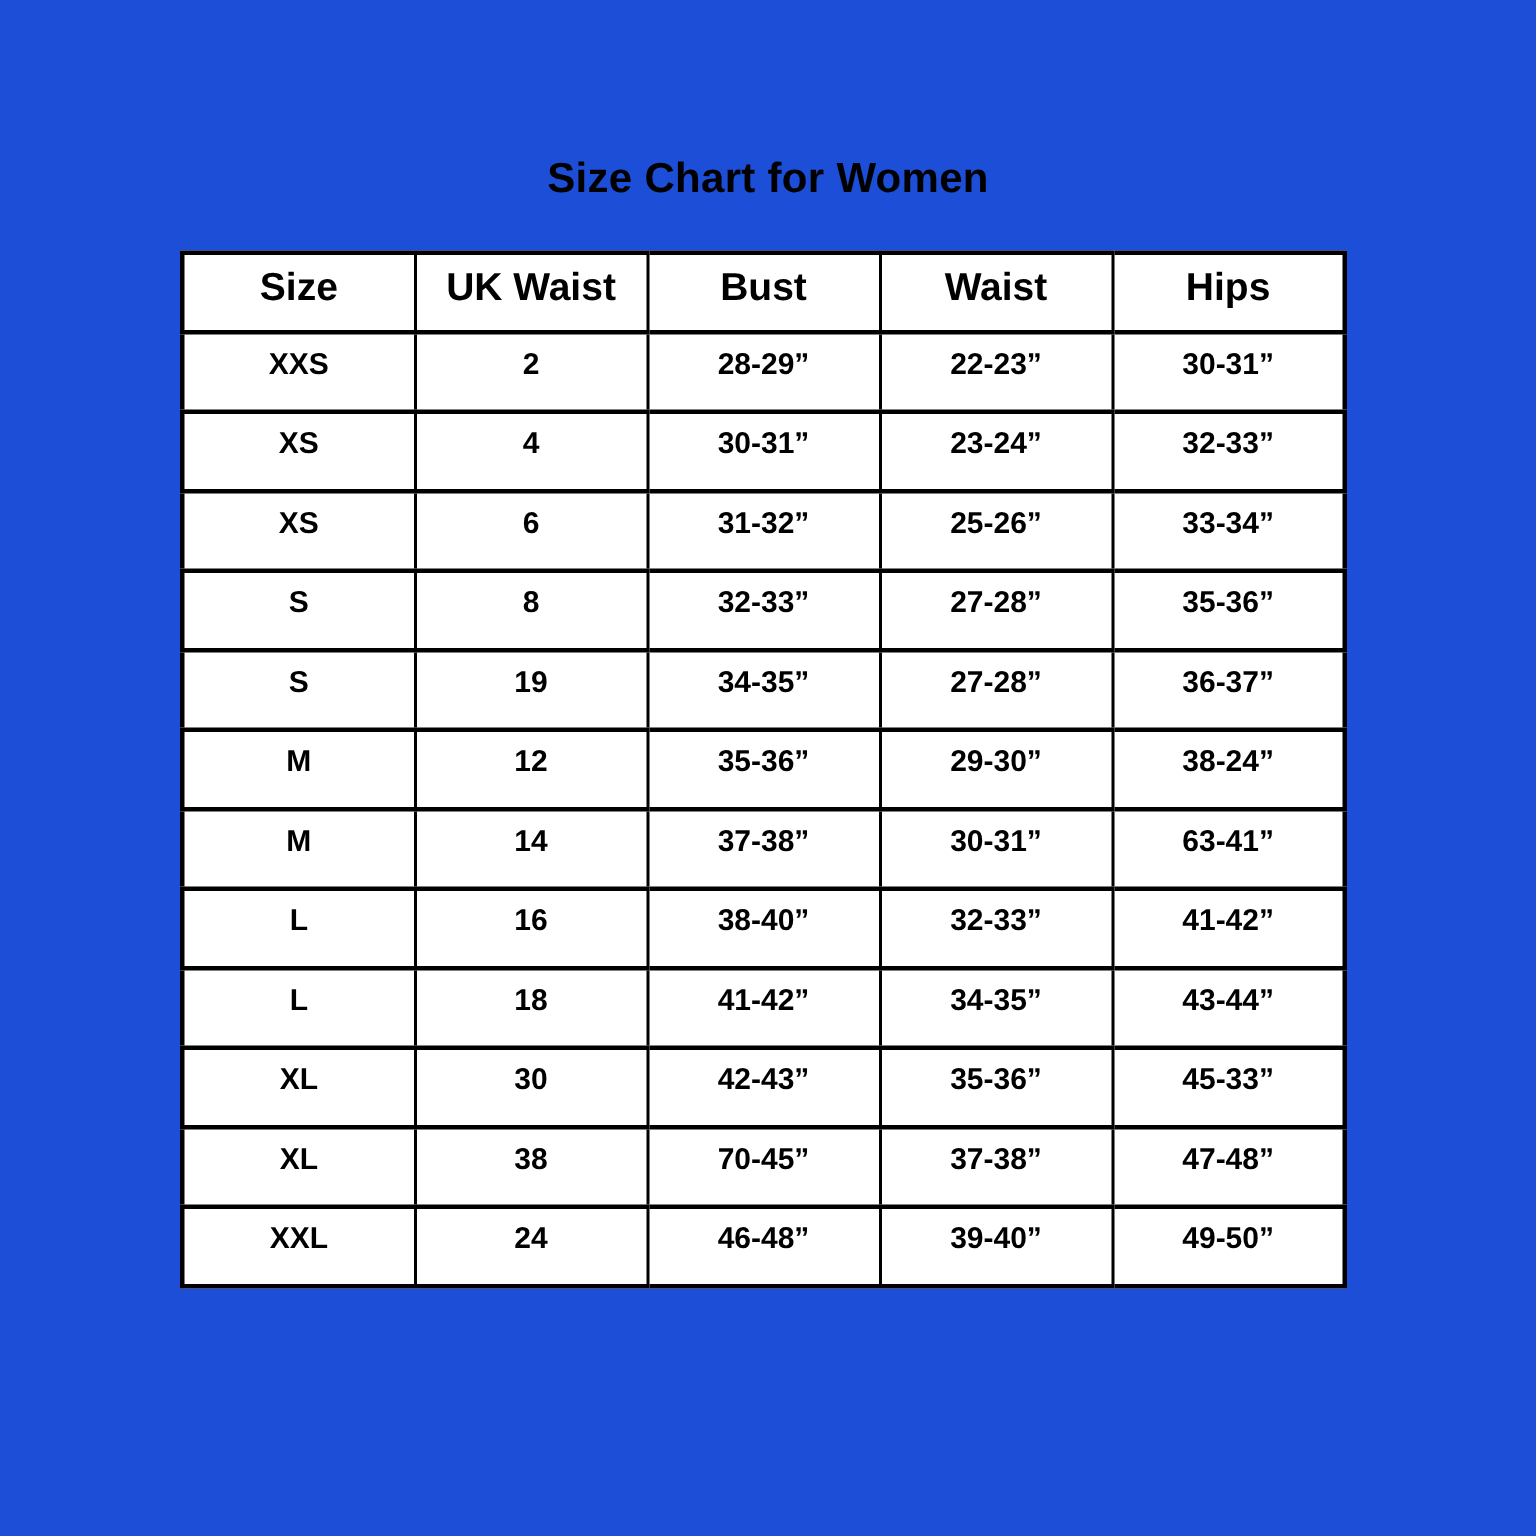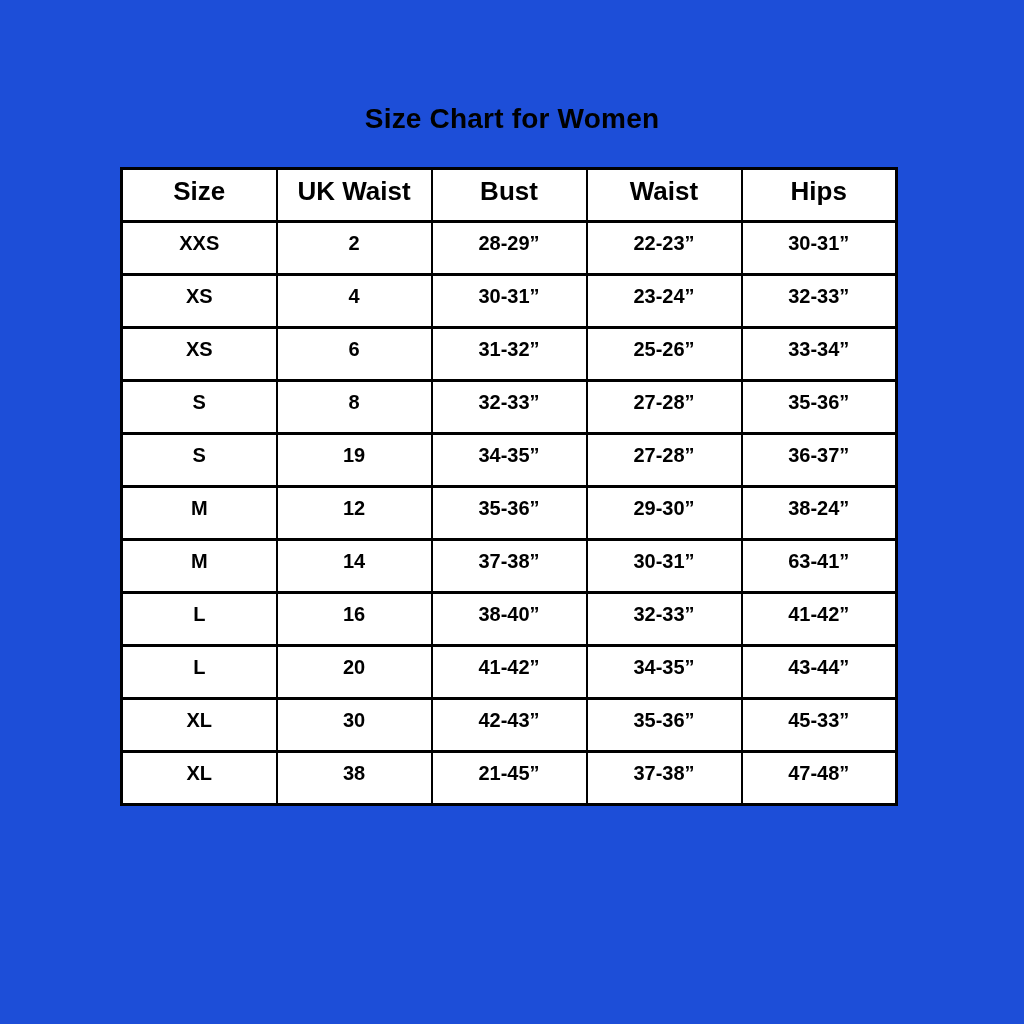--- a/index.html
+++ b/index.html
@@ -127,34 +127,41 @@
         </tr>
         <tr>
           <td>L</td>
           <td>16</td>
           <td>38-40”</td>
           <td>32-33”</td>
           <td>41-42”</td>
         </tr>
         <tr>
           <td>L</td>
-          <td>20</td>
+          <td>18</td>
           <td>41-42”</td>
           <td>34-35”</td>
           <td>43-44”</td>
         </tr>
         <tr>
           <td>XL</td>
           <td>30</td>
           <td>42-43”</td>
           <td>35-36”</td>
           <td>45-33”</td>
         </tr>
         <tr>
           <td>XL</td>
           <td>38</td>
-          <td>21-45”</td>
+          <td>70-45”</td>
           <td>37-38”</td>
           <td>47-48”</td>
+        </tr>
+        <tr>
+          <td>XXL</td>
+          <td>24</td>
+          <td>46-48”</td>
+          <td>39-40”</td>
+          <td>49-50”</td>
         </tr>
       </tbody>
   </table>
 </div>
 
 </body></html>

